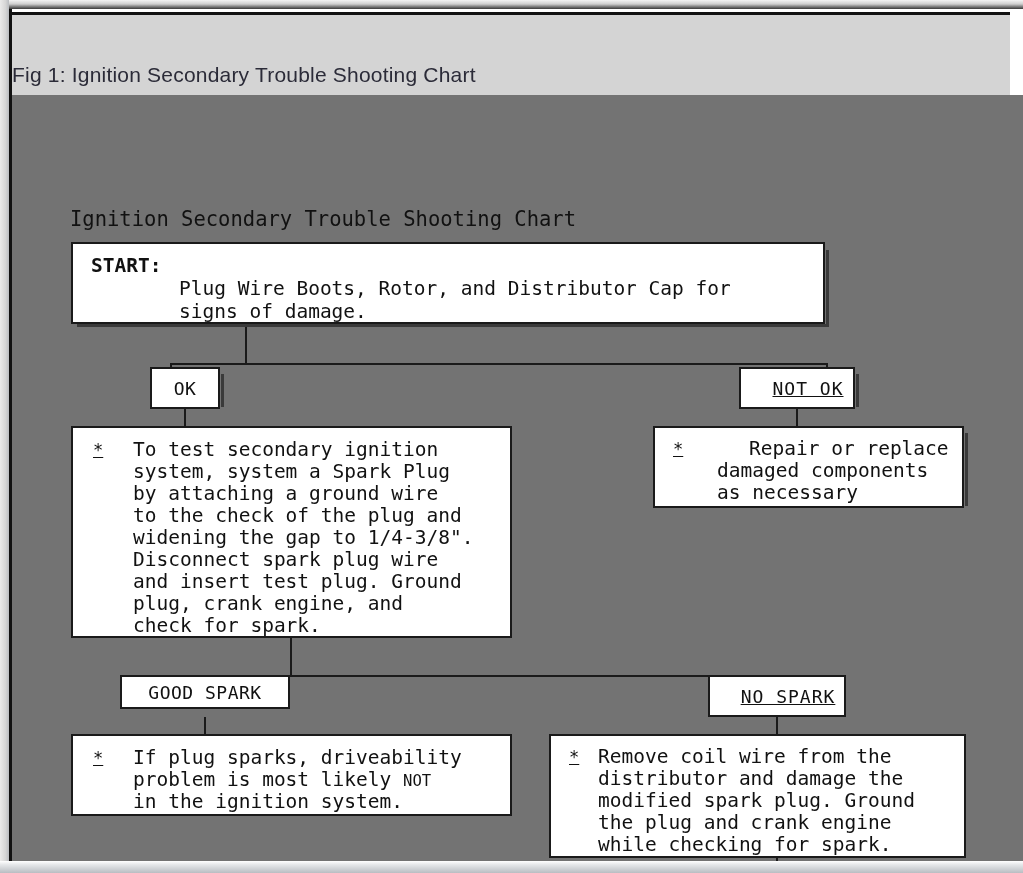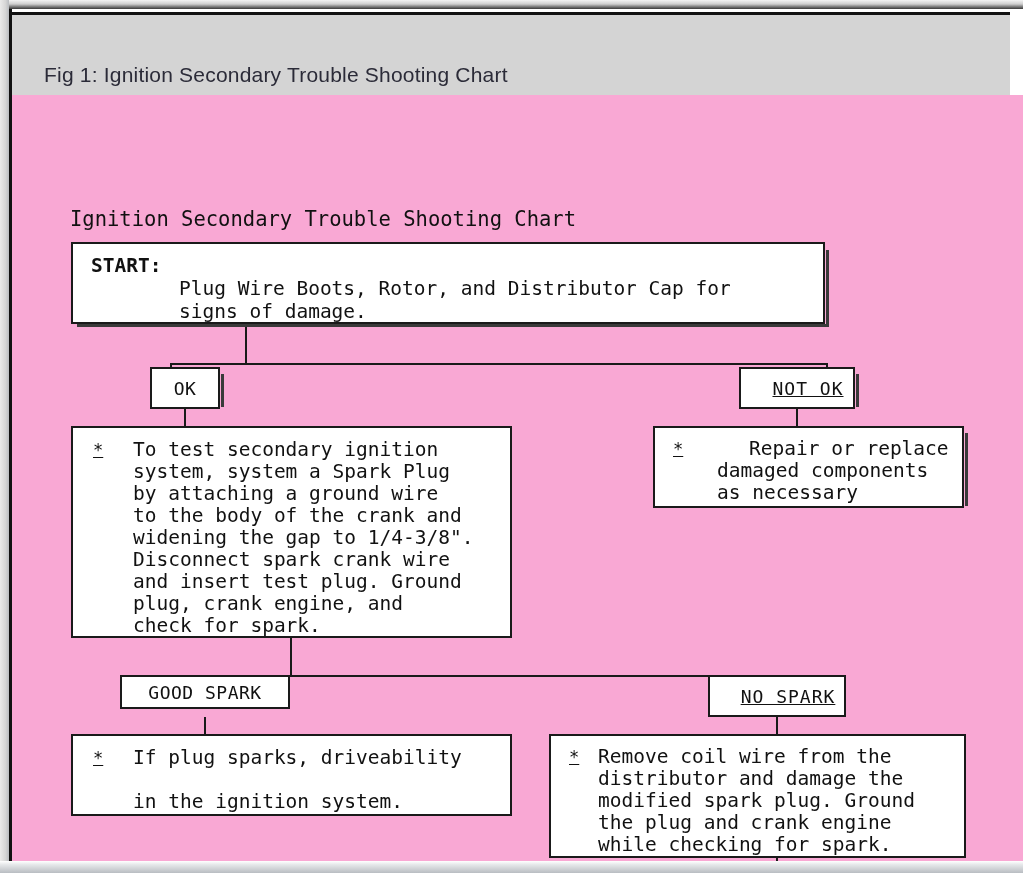--- a/index.html
+++ b/index.html
@@ -62,31 +62,30 @@
     box-sizing: border-box;
   }
   .header-title {
     position: absolute;
     left: 0px;
     top: 48px;
     font-size: 21px;
     color: #2b2b38;
     letter-spacing: 0.2px;
     white-space: nowrap;
-    padding-left: 32px;
   }
 
   
   .canvas {
     position: absolute;
     top: 95px;
     left: 12px;
     width: 1011px;
     height: 766px;
-    background: #f9a8d4;
+    background: #737373;
     overflow: hidden;
   }
 
   
   .chart-title {
     position: absolute;
     font-family: "DejaVu Sans Mono", monospace;
     font-size: 20.5px;
     color: #111111;
     white-space: nowrap;
@@ -206,23 +205,23 @@
     </div>
 
     <div class="vline" style="left:172px; top:314px; height:18px;"></div>
     <div class="vline" style="left:784px; top:314px; height:18px;"></div>
 
     <div class="node" style="left:59px; top:331px; width:441px; height:212px;">
       <span class="bullet" style="left:20px; top:14px; font-size:17px;">*</span>
       <div class="node-body" style="left:60px; top:10px; font-size:19.5px;">To test secondary ignition</div>
       <div class="node-body" style="left:60px; top:32px; font-size:19.5px;">system, system a Spark Plug</div>
       <div class="node-body" style="left:60px; top:54px; font-size:19.5px;">by attaching a ground wire</div>
-      <div class="node-body" style="left:60px; top:76px; font-size:19.5px;">to the body of the crank and</div>
+      <div class="node-body" style="left:60px; top:76px; font-size:19.5px;">to the check of the plug and</div>
       <div class="node-body" style="left:60px; top:98px; font-size:19.5px;">widening the gap to 1/4-3/8".</div>
-      <div class="node-body" style="left:60px; top:120px; font-size:19.5px;">Disconnect spark crank wire</div>
+      <div class="node-body" style="left:60px; top:120px; font-size:19.5px;">Disconnect spark plug wire</div>
       <div class="node-body" style="left:60px; top:142px; font-size:19.5px;">and insert test plug. Ground</div>
       <div class="node-body" style="left:60px; top:164px; font-size:19.5px;">plug, crank engine, and</div>
       <div class="node-body" style="left:60px; top:186px; font-size:19.5px;">check for spark.</div>
     </div>
 
     <div class="node shadow-right" style="left:641px; top:331px; width:311px; height:82px;">
       <span class="bullet" style="left:18px; top:13px; font-size:17px;">*</span>
       <div class="node-body" style="left:62px; top:9px; font-size:19.5px;margin-left:32px;">Repair or replace</div>
       <div class="node-body" style="left:62px; top:31px; font-size:19.5px;">damaged components</div>
       <div class="node-body" style="left:62px; top:53px; font-size:19.5px;">as necessary</div>
@@ -240,20 +239,21 @@
     <div class="node label-node" style="left:696px; top:580px; width:138px; height:42px;">
       <span class="txt ul">NO SPARK</span>
     </div>
 
     <div class="vline" style="left:192px; top:622px; height:18px;"></div>
     <div class="vline" style="left:764px; top:622px; height:18px;"></div>
 
     <div class="node" style="left:59px; top:639px; width:441px; height:82px;">
       <span class="bullet" style="left:20px; top:14px; font-size:17px;">*</span>
       <div class="node-body" style="left:60px; top:10px; font-size:19.5px;">If plug sparks, driveability</div>
+      <div class="node-body" style="left:60px; top:32px; font-size:19.5px;"><span>problem is most likely </span><span class="small-caps">NOT</span></div>
       <div class="node-body" style="left:60px; top:54px; font-size:19.5px;">in the ignition system.</div>
     </div>
 
     <div class="node" style="left:537px; top:639px; width:417px; height:124px;">
       <span class="bullet" style="left:18px; top:13px; font-size:17px;">*</span>
       <div class="node-body" style="left:47px; top:9px; font-size:19.5px;">Remove coil wire from the</div>
       <div class="node-body" style="left:47px; top:31px; font-size:19.5px;">distributor and damage the</div>
       <div class="node-body" style="left:47px; top:53px; font-size:19.5px;">modified spark plug. Ground</div>
       <div class="node-body" style="left:47px; top:75px; font-size:19.5px;">the plug and crank engine</div>
       <div class="node-body" style="left:47px; top:97px; font-size:19.5px;">while checking for spark.</div>

